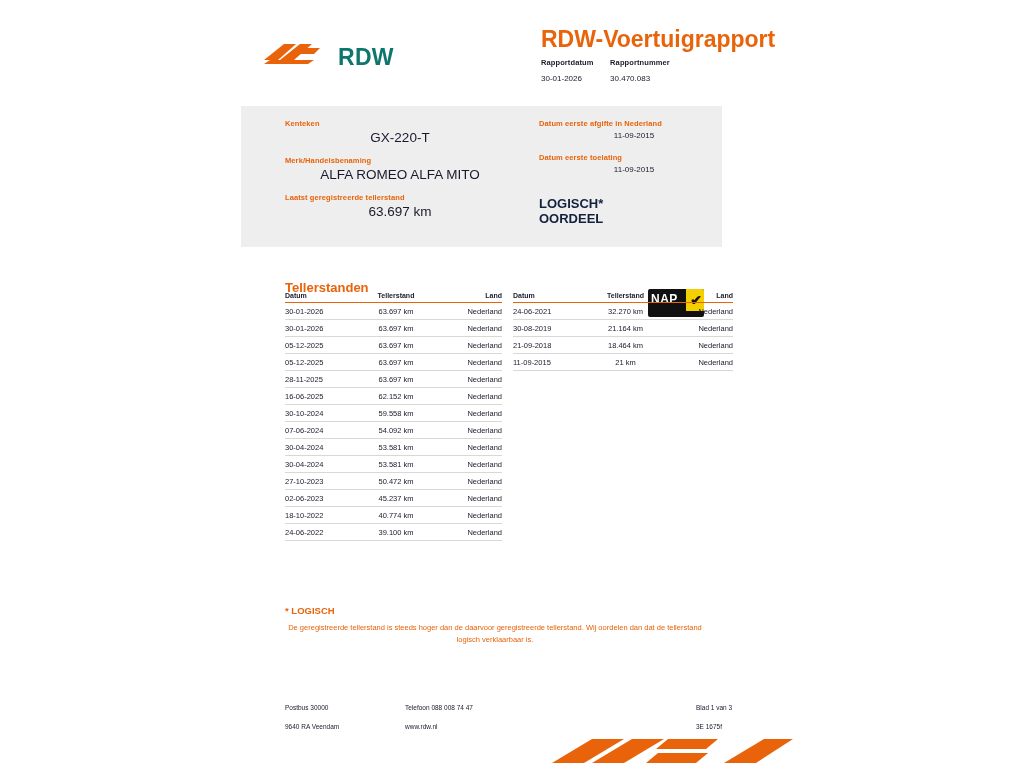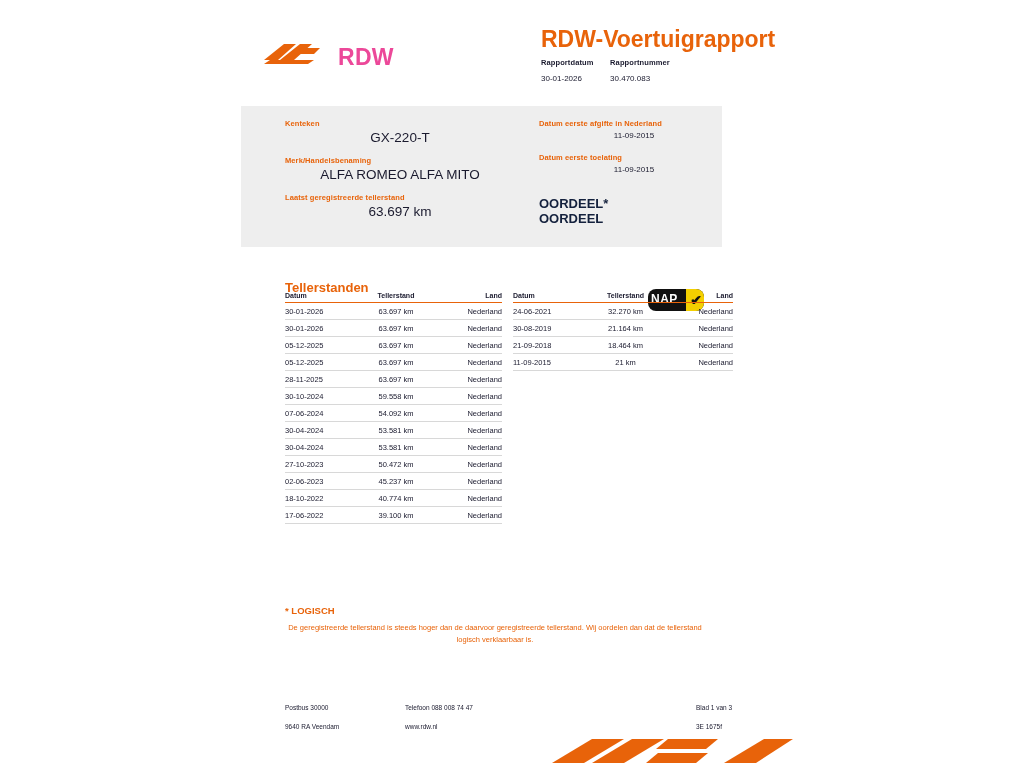--- a/index.html
+++ b/index.html
@@ -36,21 +36,21 @@
     top: 14px;
     width: 66px;
     height: 30px;
   }
   .logo-text {
     position: absolute;
     left: 76px;
     top: 20px;
     font-size: 23px;
     font-weight: bold;
-    color: #ec4899;
+    color: #0f766e;
     letter-spacing: 0.3px;
   }
 
   .report-title {
     position: absolute;
     left: 541px;
     top: 26px;
     font-size: 23px;
     font-weight: bold;
     color: #e8630a;
@@ -126,23 +126,23 @@
     font-weight: bold;
     color: #14213d;
     line-height: 1.15;
     width: 110px;
   }
   .nap-badge {
     position: absolute;
     left: 407px;
     top: 183px;
     width: 56px;
-    height: 22px;
+    height: 28px;
     background: #111111;
-    border-radius: 8px;
+    border-radius: 2px;
     overflow: hidden;
   }
   .nap-badge .nap-text {
     position: absolute;
     left: 3px;
     top: 3px;
     color: #ffffff;
     font-size: 12px;
     font-weight: bold;
     letter-spacing: 0.5px;
@@ -294,21 +294,21 @@
     </div>
 
     <div class="sum-right">
       <div class="field-label">Datum eerste afgifte in Nederland</div>
       <div class="field-value small">11-09-2015</div>
 
       <div class="field-label">Datum eerste toelating</div>
       <div class="field-value small">11-09-2015</div>
 
       <div class="verdict">
-        <div>OORDEEL*</div>
+        <div>LOGISCH*</div>
         <div>OORDEEL</div>
       </div>
     </div>
 
     <div class="nap-badge">
       <span class="nap-text">NAP</span>
       <span class="nap-yellow"></span>
       <span class="nap-check">✔</span>
     </div>
   </div>
@@ -348,20 +348,25 @@
           <td>05-12-2025</td>
           <td class="c-num">63.697 km</td>
           <td class="c-land">Nederland</td>
         </tr>
         <tr>
           <td>28-11-2025</td>
           <td class="c-num">63.697 km</td>
           <td class="c-land">Nederland</td>
         </tr>
         <tr>
+          <td>16-06-2025</td>
+          <td class="c-num">62.152 km</td>
+          <td class="c-land">Nederland</td>
+        </tr>
+        <tr>
           <td>30-10-2024</td>
           <td class="c-num">59.558 km</td>
           <td class="c-land">Nederland</td>
         </tr>
         <tr>
           <td>07-06-2024</td>
           <td class="c-num">54.092 km</td>
           <td class="c-land">Nederland</td>
         </tr>
         <tr>
@@ -383,21 +388,21 @@
           <td>02-06-2023</td>
           <td class="c-num">45.237 km</td>
           <td class="c-land">Nederland</td>
         </tr>
         <tr>
           <td>18-10-2022</td>
           <td class="c-num">40.774 km</td>
           <td class="c-land">Nederland</td>
         </tr>
         <tr>
-          <td>17-06-2022</td>
+          <td>24-06-2022</td>
           <td class="c-num">39.100 km</td>
           <td class="c-land">Nederland</td>
         </tr>
       </tbody>
   </table>
 
   <table class="tbl right-tbl">
     <colgroup>
         <col class="w-date">
         <col class="w-num">

